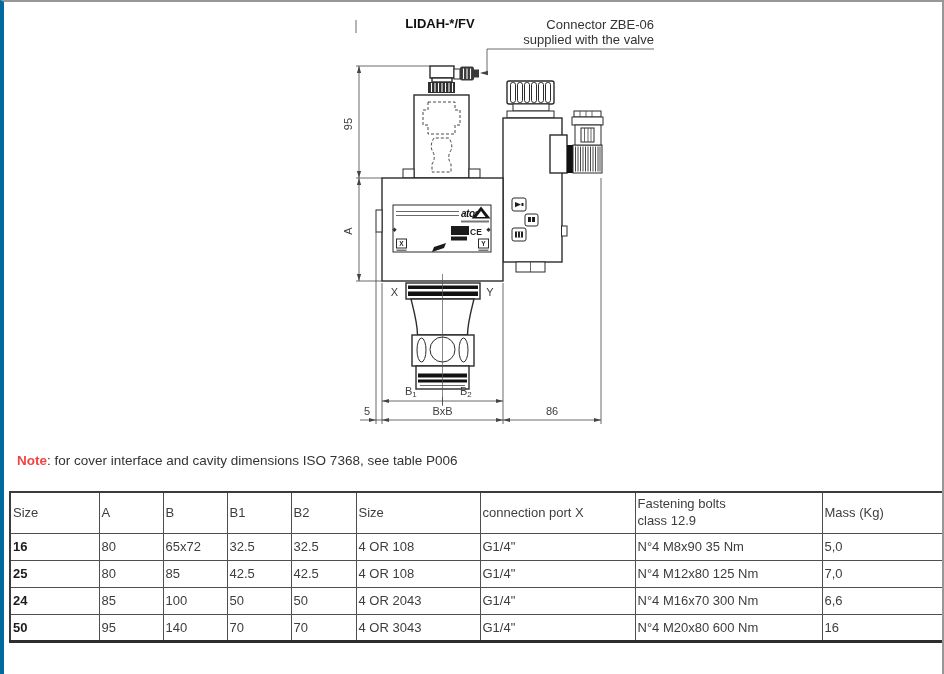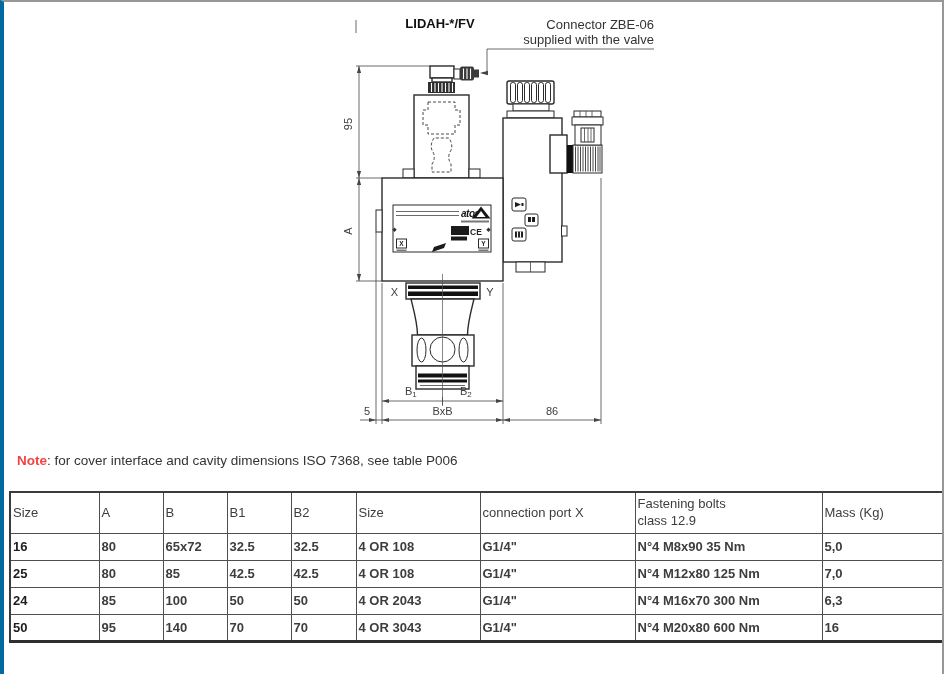--- a/index.html
+++ b/index.html
@@ -28,21 +28,21 @@
 
   .note { position:absolute; top:451px; left:13px; font-size:13.5px; color:#333; }
   .note b { color:#ef4444; }
 
   .spec-table {
     position:absolute; top:489px; left:5px; width:934px;
     border-collapse:collapse; table-layout:fixed;
     font-size:13px; color:#3d3d3d; text-align:left;
     border:2px solid #3c3c3c; border-bottom:3px solid #2e2e2e;
   }
-  .spec-table th, .spec-table td { border:1px solid #4f4f4f; padding:0 2px;font-weight:bold; }
+  .spec-table th, .spec-table td { border:1px solid #4f4f4f; padding:0 2px; }
   .spec-table th { font-weight:normal; height:41px; }
   .spec-table td { height:27px; }
   .spec-table tbody td:first-child { font-weight:bold; color:#1c1c1c; }
   .th-line { display:block; line-height:1.3; }
 </style>
 </head>
 <body>
 
 <div class="page">
 
@@ -244,21 +244,21 @@
       </tr>
       <tr>
         <td>24</td>
         <td>85</td>
         <td>100</td>
         <td>50</td>
         <td>50</td>
         <td>4 OR 2043</td>
         <td>G1/4"</td>
         <td>N°4 M16x70 300 Nm</td>
-        <td>6,3</td>
+        <td>6,6</td>
       </tr>
       <tr>
         <td>50</td>
         <td>95</td>
         <td>140</td>
         <td>70</td>
         <td>70</td>
         <td>4 OR 3043</td>
         <td>G1/4"</td>
         <td>N°4 M20x80 600 Nm</td>

